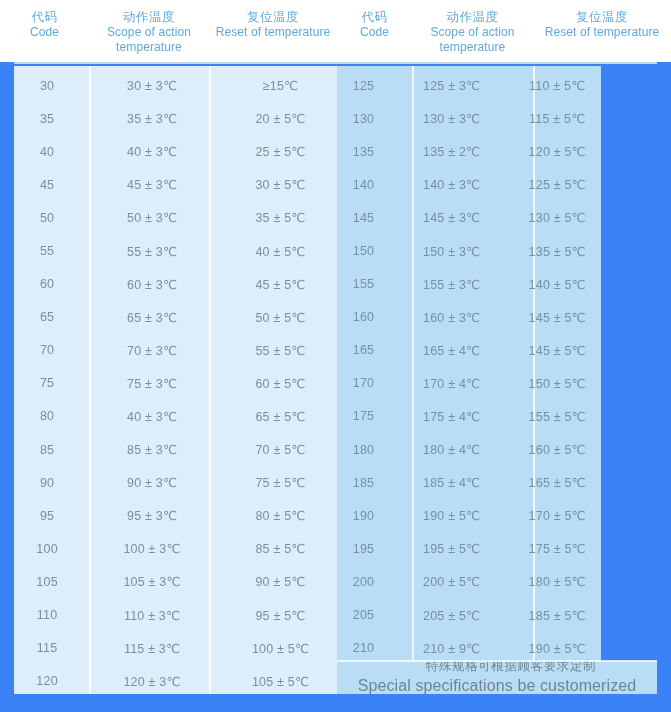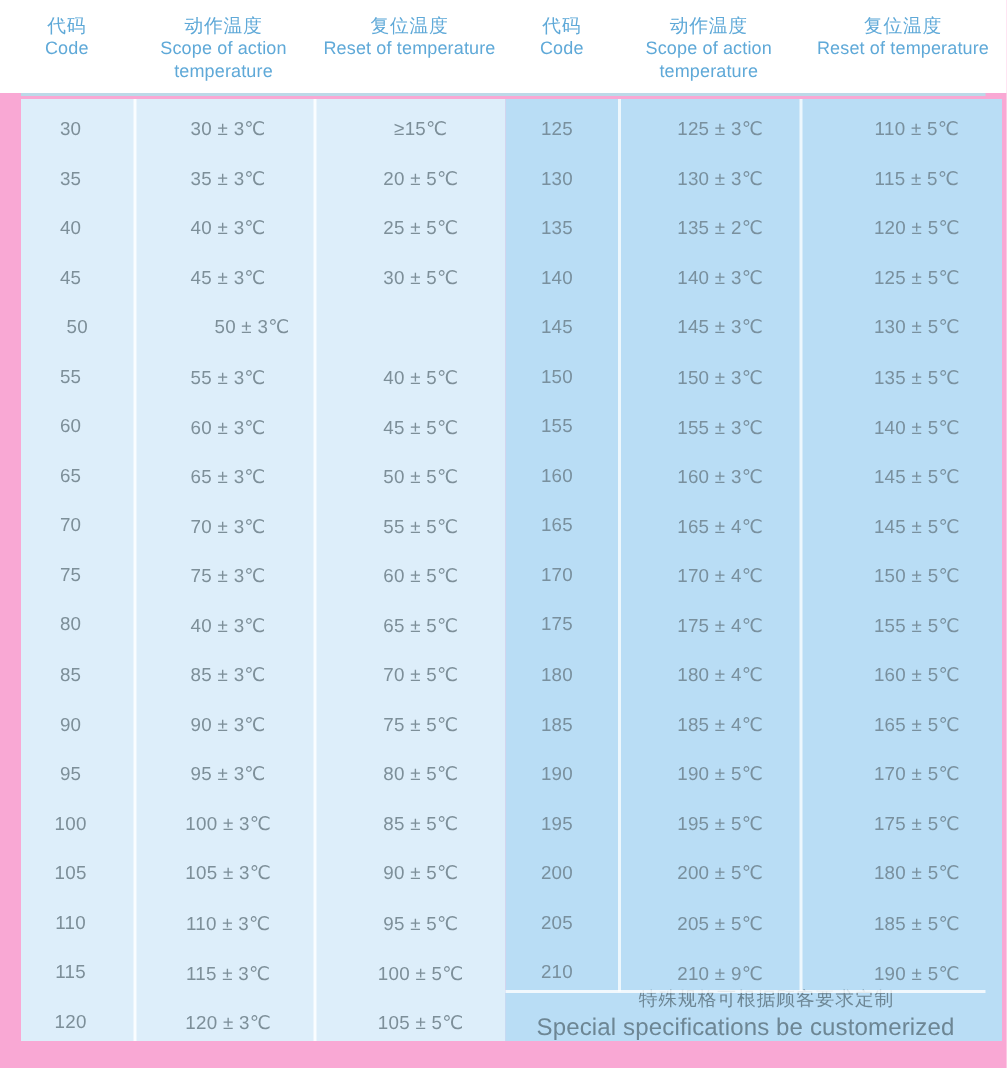--- a/index.html
+++ b/index.html
@@ -11,21 +11,21 @@
     width: 671px;
     height: 712px;
     font-family: "Liberation Sans", "DejaVu Sans", sans-serif;
     overflow: hidden;
   }
 
   .spec-table-wrap {
     position: relative;
     width: 671px;
     height: 712px;
-    background: #f9a8d4;
+    background: #3b82f6;
   }
 
   
   .thead {
     position: absolute;
     left: 0;
     top: 0;
     width: 671px;
     height: 62px;
     display: flex;
@@ -76,21 +76,21 @@
     height: 628px;
     box-sizing: border-box;
   }
   .panel-left {
     left: 14px;
     width: 323px;
     background: #ddeefa;
   }
   .panel-right {
     left: 337px;
-    width: 331px;
+    width: 264px;
     background: #b9ddf5;
   }
 
   .rows {
     position: relative;
     width: 100%;
     height: 100%;
   }
   .row {
     display: flex;
@@ -221,20 +221,21 @@
           <div class="cell L3">25 ± 5℃</div>
         </div>
         <div class="row">
           <div class="cell L1">45</div>
           <div class="cell L2">45 ± 3℃</div>
           <div class="cell L3">30 ± 5℃</div>
         </div>
         <div class="row">
           <div class="cell L1">50</div>
           <div class="cell L2">50 ± 3℃</div>
+          <div class="cell L3">35 ± 5℃</div>
         </div>
         <div class="row">
           <div class="cell L1">55</div>
           <div class="cell L2">55 ± 3℃</div>
           <div class="cell L3">40 ± 5℃</div>
         </div>
         <div class="row">
           <div class="cell L1">60</div>
           <div class="cell L2">60 ± 3℃</div>
           <div class="cell L3">45 ± 5℃</div>

